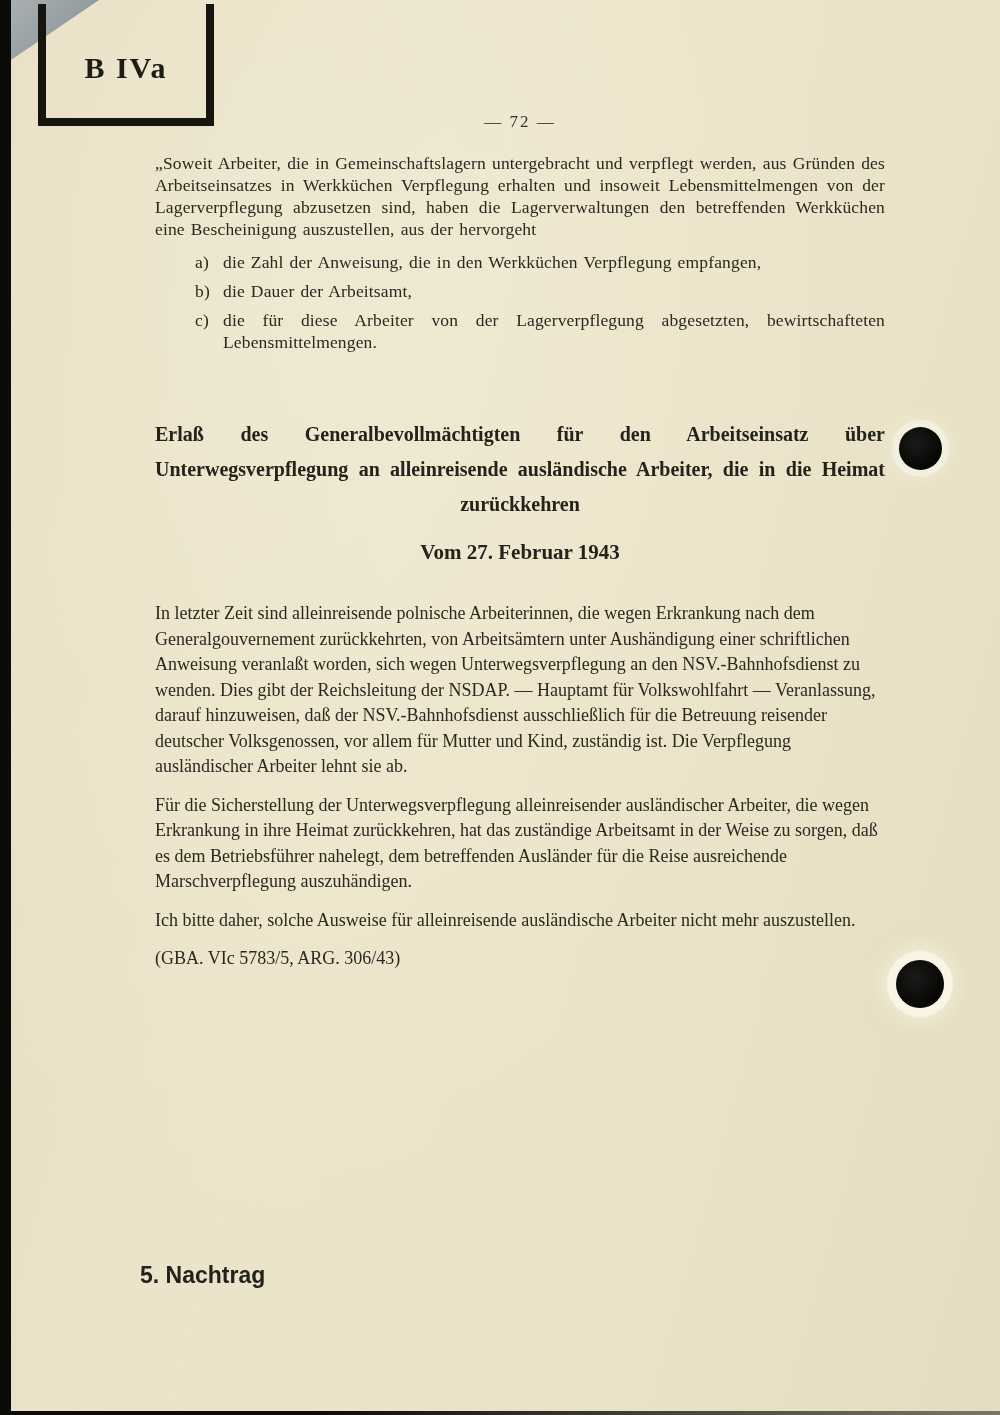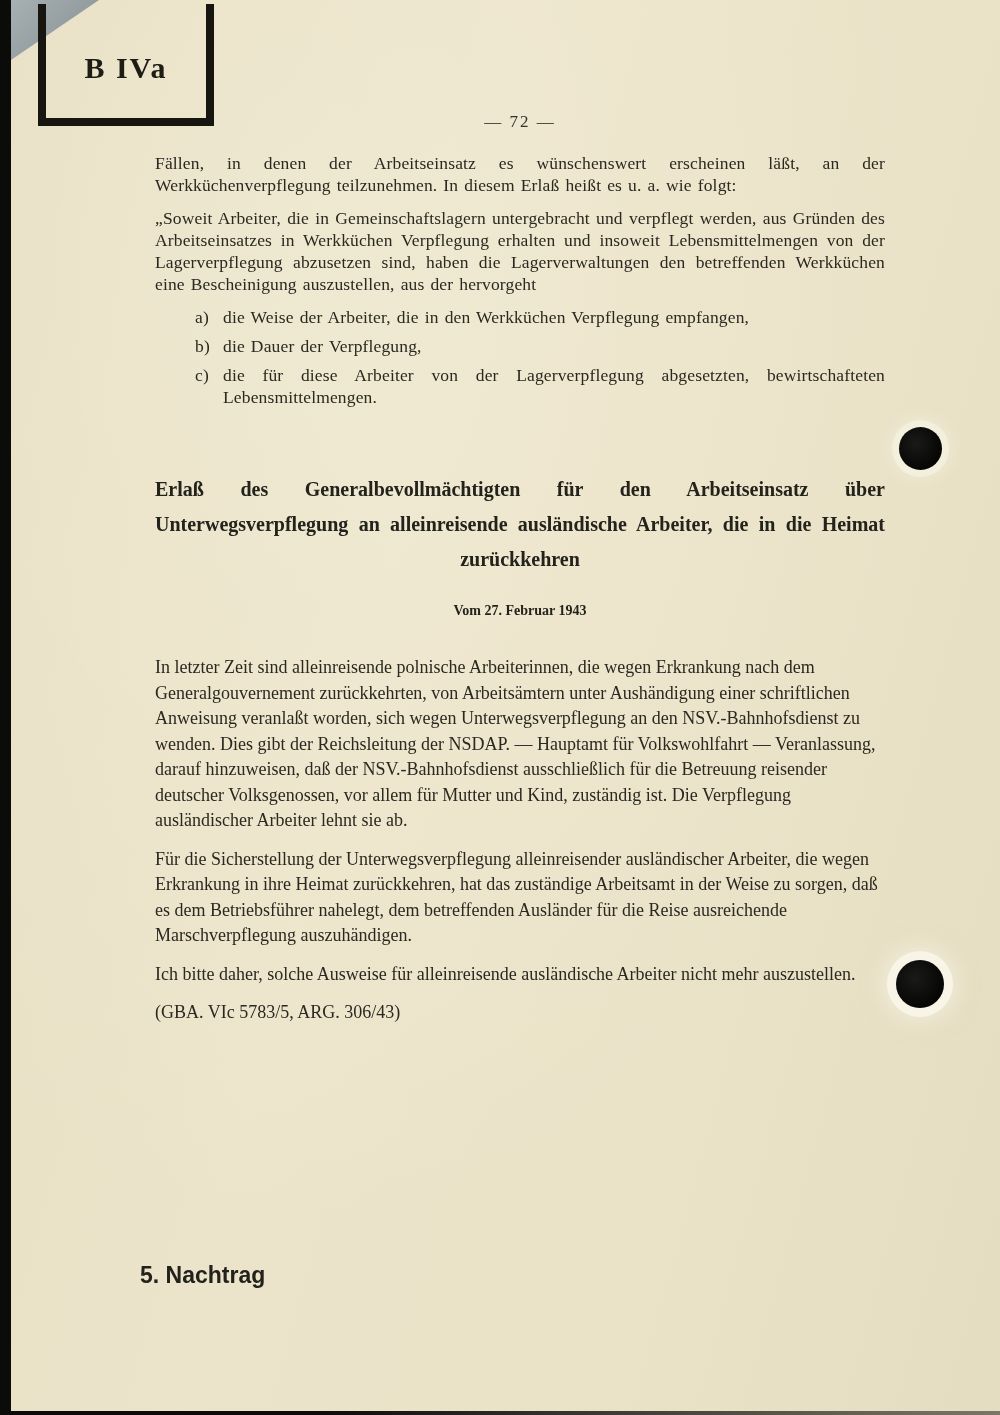--- a/index.html
+++ b/index.html
@@ -80,23 +80,23 @@
     margin: 64px 0 0 0;
     font-size: 20px;
     font-weight: bold;
     line-height: 35px;
     color: #23221b;
     text-align: justify;
     text-align-last: center;
     word-spacing: 2px;
   }
   .decree-date {
-    margin-top: 26px;
+    margin-top: 18px;
     text-align: center;
-    font-size: 14px;
+    font-size: 21px;
     font-weight: bold;
     color: #23221b;
   }
   .decree-para {
     font-size: 18px;
     line-height: 25.5px;
     margin: 0 0 13px 0;
   }
   .decree-para.first { margin-top: 36px; }
   .reference {
@@ -136,32 +136,31 @@
   <div class="torn-corner"></div>
 
   <div class="stamp-box">
     <span>B IVa</span>
   </div>
 
   <div class="page-number">— 72 —</div>
 
   <div class="content">
 
-    <p class="para">Fällen, in denen der Arbeitseinsatz es wünschenswert erscheinen läßt, an der Werkküchenverpflegung teilzunehmen. In diesem Erlaß heißt es u. a. wie folgt:</p>
 
     <p class="para">„Soweit Arbeiter, die in Gemeinschaftslagern untergebracht und verpflegt werden, aus Gründen des Arbeitseinsatzes in Werkküchen Verpflegung erhalten und insoweit Lebensmittelmengen von der Lagerverpflegung abzusetzen sind, haben die Lagerverwaltungen den betreffenden Werkküchen eine Bescheinigung auszustellen, aus der hervorgeht</p>
 
     <div class="quote-list">
       <div class="list-item">
         <span class="list-marker">a)</span>
-        <span>die Weise der Arbeiter, die in den Werkküchen Verpflegung empfangen,</span>
+        <span>die Zahl der Anweisung, die in den Werkküchen Verpflegung empfangen,</span>
       </div>
       <div class="list-item">
         <span class="list-marker">b)</span>
-        <span>die Dauer der Verpflegung,</span>
+        <span>die Dauer der Arbeitsamt,</span>
       </div>
       <div class="list-item">
         <span class="list-marker">c)</span>
         <span>die für diese Arbeiter von der Lagerverpflegung abgesetzten, bewirtschafteten Lebensmittelmengen.</span>
       </div>
     </div>
 
 
     <h2 class="decree-title">Erlaß des Generalbevollmächtigten für den Arbeitseinsatz über Unterwegsverpflegung an alleinreisende ausländische Arbeiter, die in die Heimat zurückkehren</h2>
 

